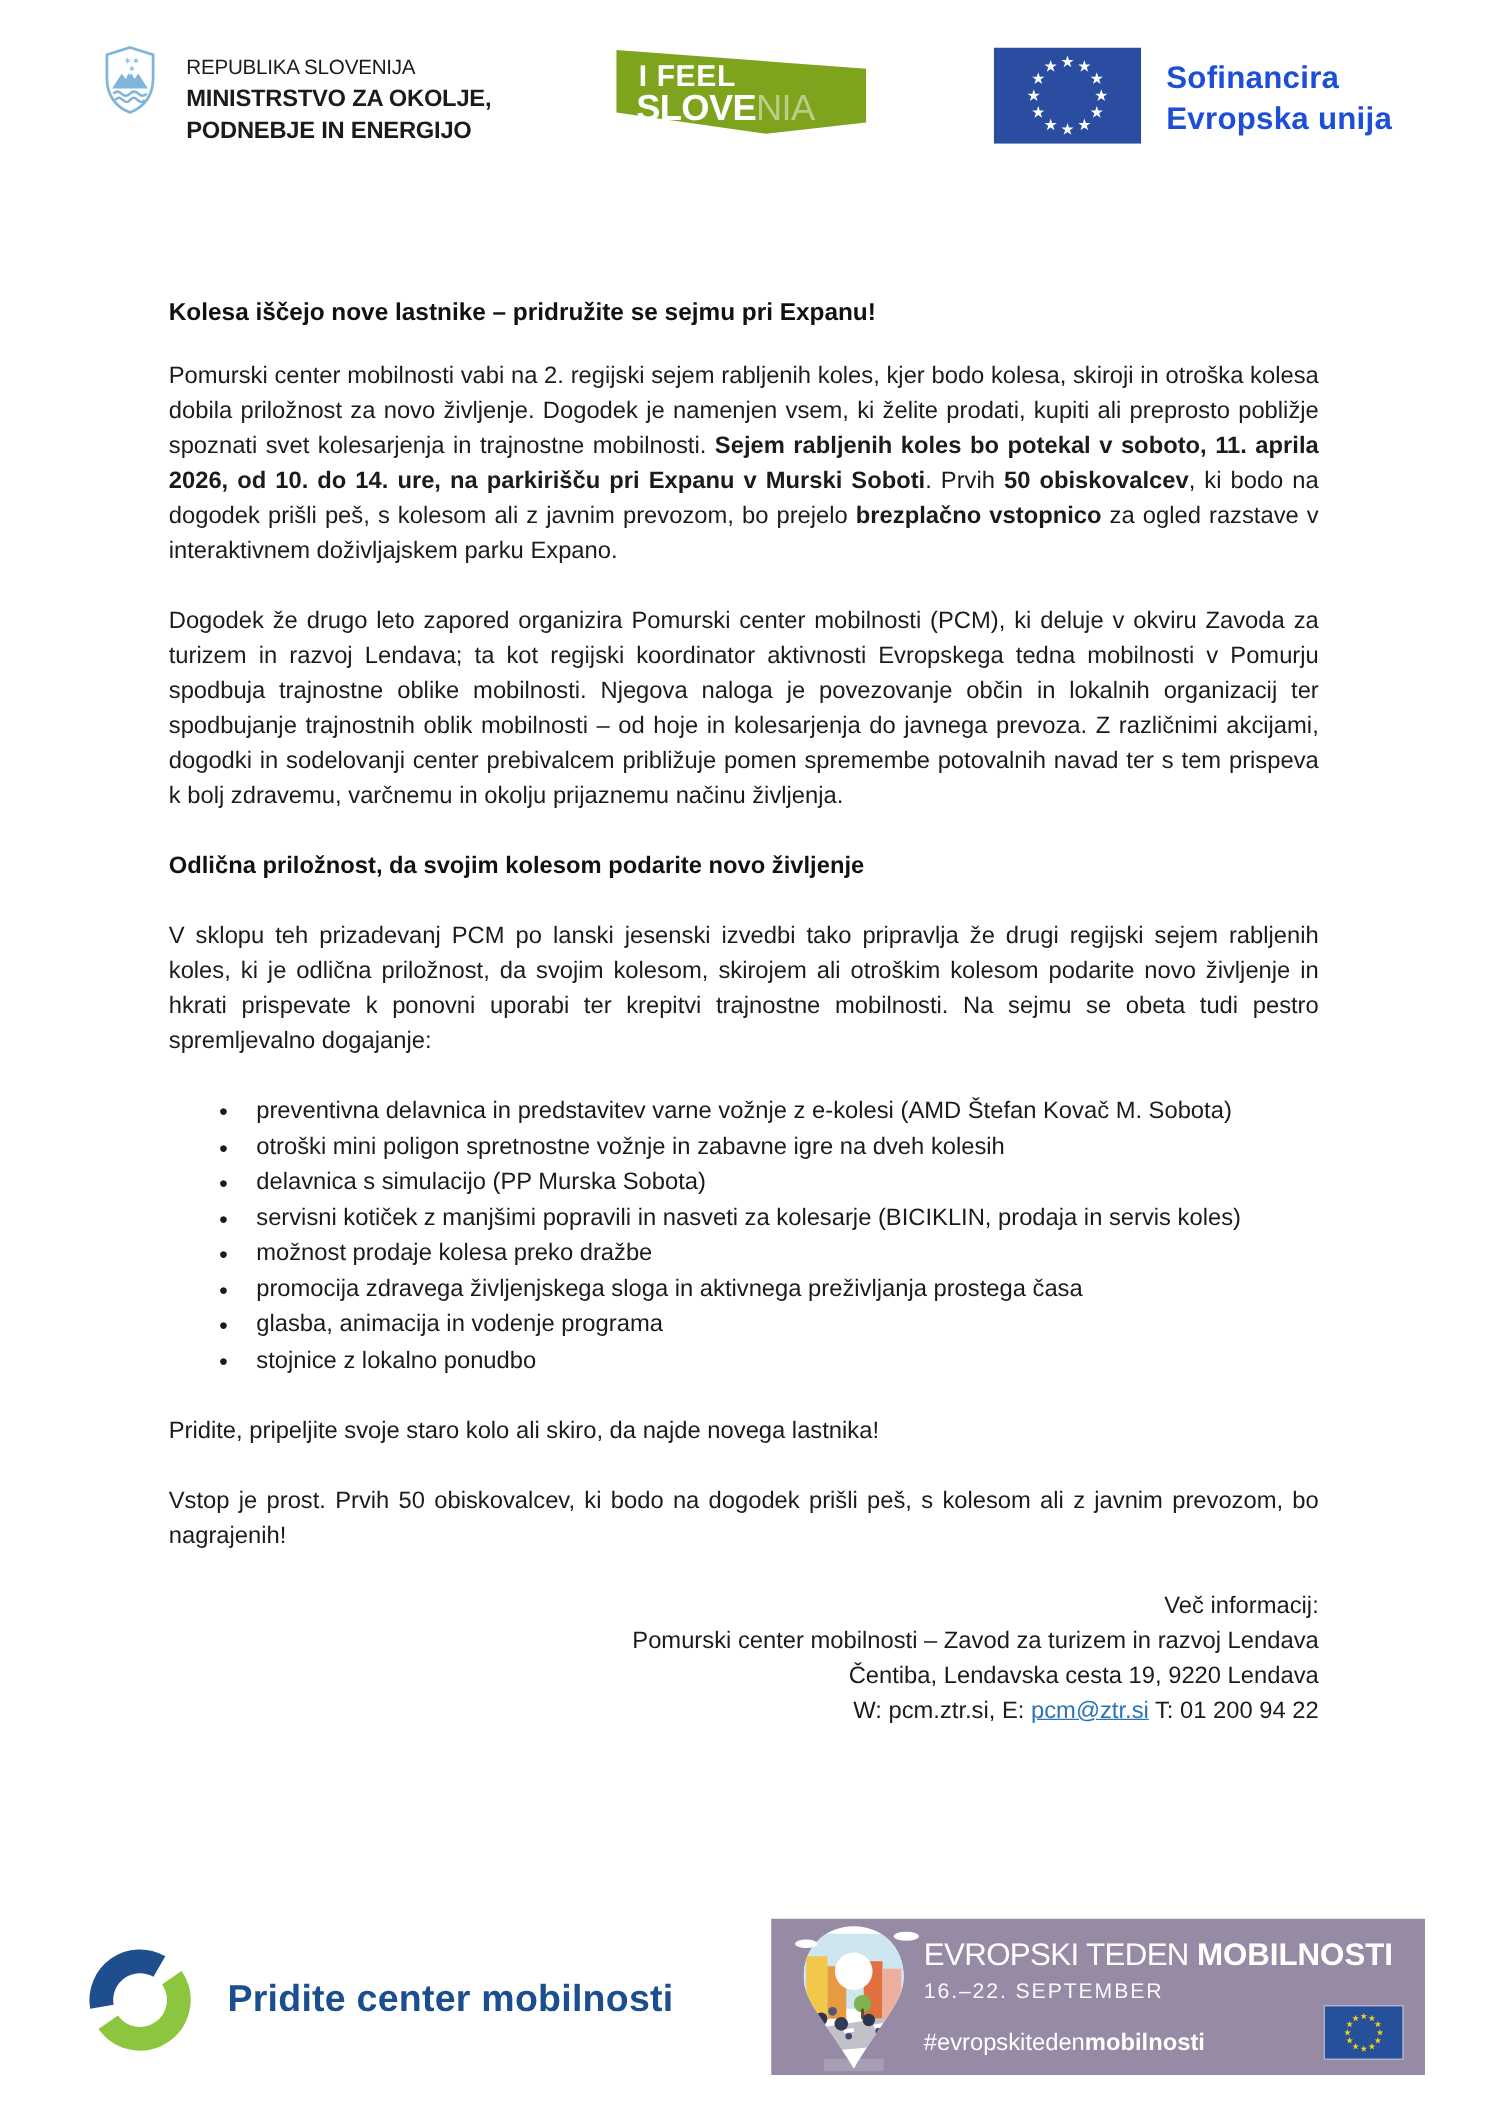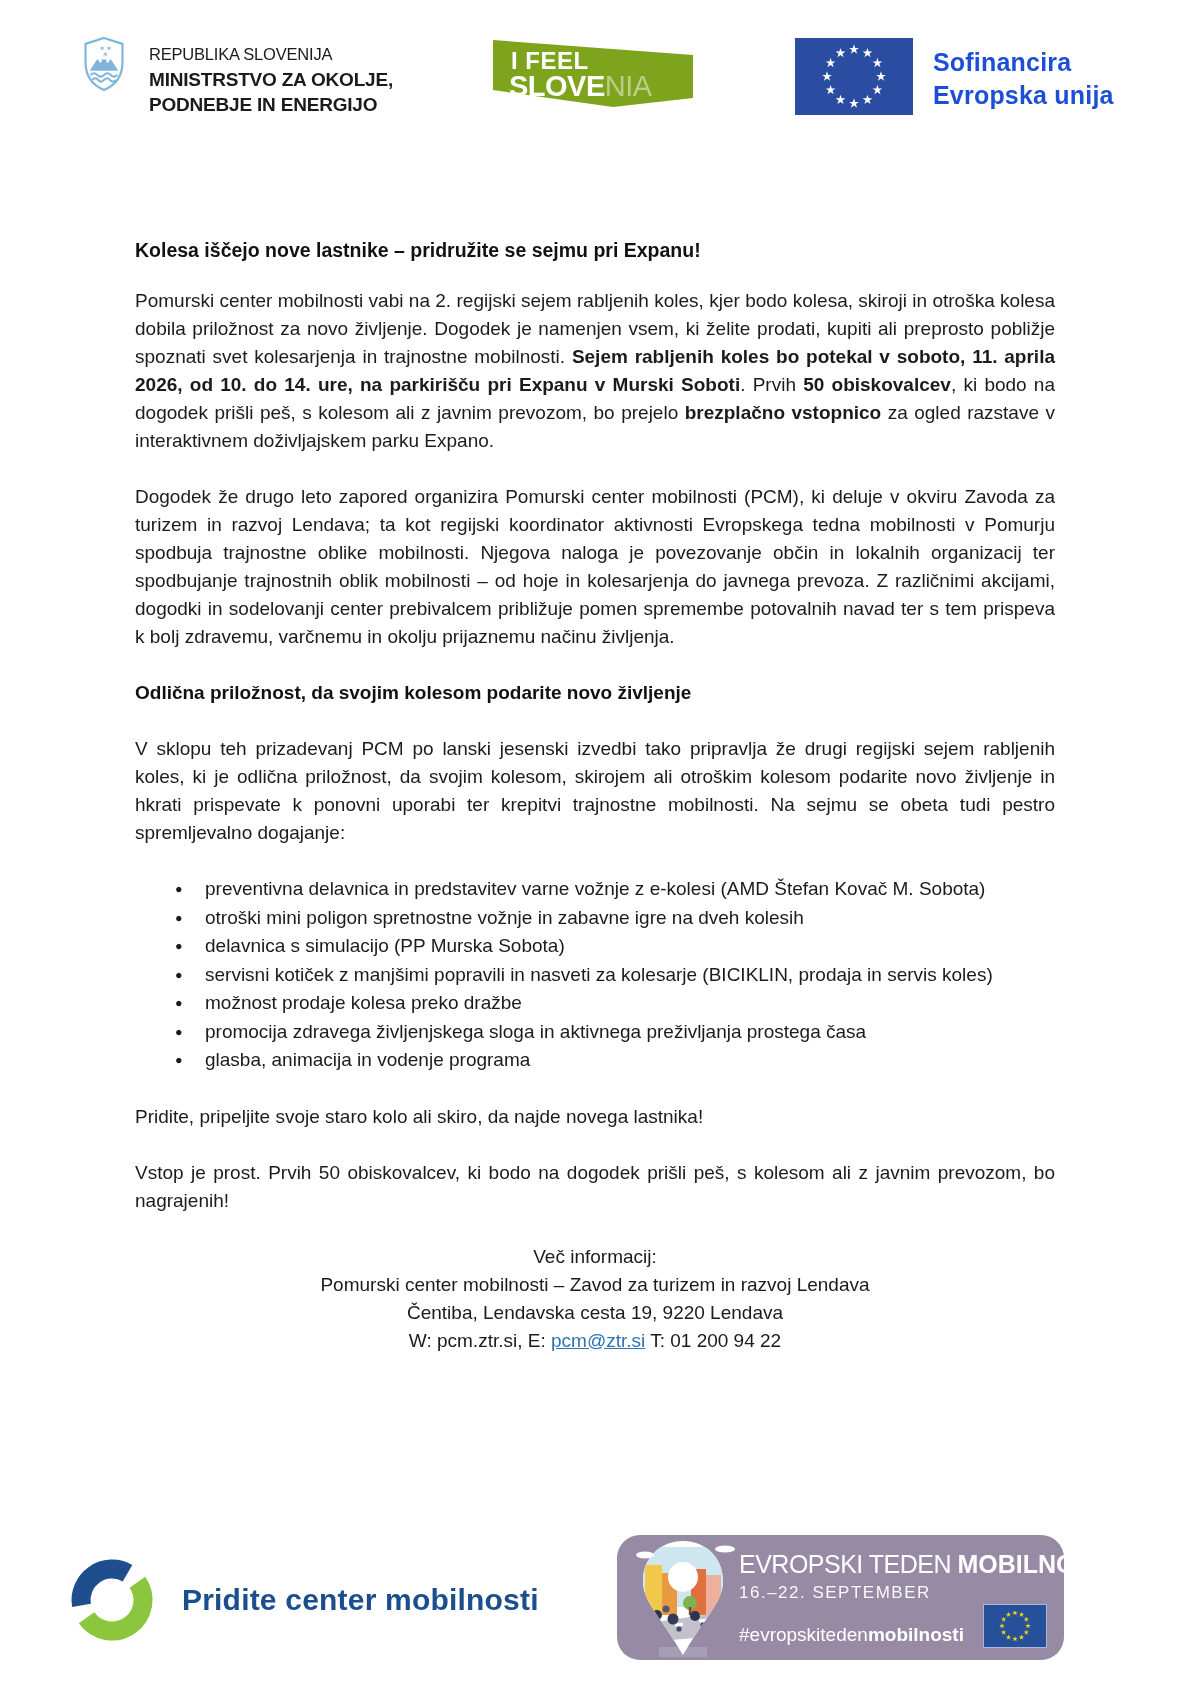--- a/index.html
+++ b/index.html
@@ -18,27 +18,27 @@
 
   
   .doc{position:absolute;left:135px;top:236px;width:920px;font-size:19px;line-height:28px;}
   .doc h1{font-size:19.5px;line-height:28px;font-weight:bold;margin:0 0 23px;color:#111;}
   .doc h2{font-size:19px;line-height:28px;font-weight:bold;margin:0 0 28px;color:#111;}
   .doc p{margin:0 0 28px;text-align:justify;}
   .doc p.noj{text-align:left;}
   .doc ul{list-style:none;margin:0 0 28px;padding:0 0 0 40px;}
   .doc li{position:relative;padding-left:30px;line-height:28.5px;}
   .doc li::before{content:"●";position:absolute;left:0;top:0;font-size:12.5px;line-height:28.5px;}
-  .contact p{margin:0;text-align:center;}
+  .contact p{margin:0;text-align:right;}
   .doc-link{color:#2E74B5;cursor:pointer;}
 
   
   .pcm{position:absolute;left:68px;top:1556px;display:flex;align-items:center;}
   .pcm-label{margin-left:26px;font-size:30px;font-weight:bold;color:#1A4E8E;letter-spacing:0.2px;}
-  .banner{position:absolute;left:617px;top:1535px;width:447px;height:125px;background:#968AA5;border-radius:23px;}
+  .banner{position:absolute;left:617px;top:1535px;width:523px;height:125px;background:#968AA5;}
   .banner-pin{position:absolute;left:16px;top:4px;}
   .banner-text{position:absolute;left:122px;top:15px;color:#fff;white-space:nowrap;}
   .etm-title{font-size:25px;letter-spacing:-0.5px;}
   .etm-title b{letter-spacing:0;}
   .etm-date{font-size:17px;letter-spacing:1.5px;margin-top:4px;color:rgba(255,255,255,0.95);}
   .etm-hash{position:absolute;left:122px;bottom:14px;color:#fff;font-size:19px;}
   .etm-flag{position:absolute;right:18px;bottom:13px;outline:1px solid rgba(173,190,230,0.85);}
 </style>
 </head>
 <body>
@@ -111,20 +111,21 @@
     <p>V sklopu teh prizadevanj PCM po lanski jesenski izvedbi tako pripravlja že drugi regijski sejem rabljenih koles, ki je odlična priložnost, da svojim kolesom, skirojem ali otroškim kolesom podarite novo življenje in hkrati prispevate k ponovni uporabi ter krepitvi trajnostne mobilnosti. Na sejmu se obeta tudi pestro spremljevalno dogajanje:</p>
 
     <ul>
       <li>preventivna delavnica in predstavitev varne vožnje z e-kolesi (AMD Štefan Kovač M. Sobota)</li>
       <li>otroški mini poligon spretnostne vožnje in zabavne igre na dveh kolesih</li>
       <li>delavnica s simulacijo (PP Murska Sobota)</li>
       <li>servisni kotiček z manjšimi popravili in nasveti za kolesarje (BICIKLIN, prodaja in servis koles)</li>
       <li>možnost prodaje kolesa preko dražbe</li>
       <li>promocija zdravega življenjskega sloga in aktivnega preživljanja prostega časa</li>
       <li>glasba, animacija in vodenje programa</li>
+      <li>stojnice z lokalno ponudbo</li>
     </ul>
 
     <p class="noj">Pridite, pripeljite svoje staro kolo ali skiro, da najde novega lastnika!</p>
 
     <p>Vstop je prost. Prvih 50 obiskovalcev, ki bodo na dogodek prišli peš, s kolesom ali z javnim prevozom, bo nagrajenih!</p>
 
     <div class="contact">
       <p>Več informacij:</p>
       <p>Pomurski center mobilnosti – Zavod za turizem in razvoj Lendava</p>
       <p>Čentiba, Lendavska cesta 19, 9220 Lendava</p>

